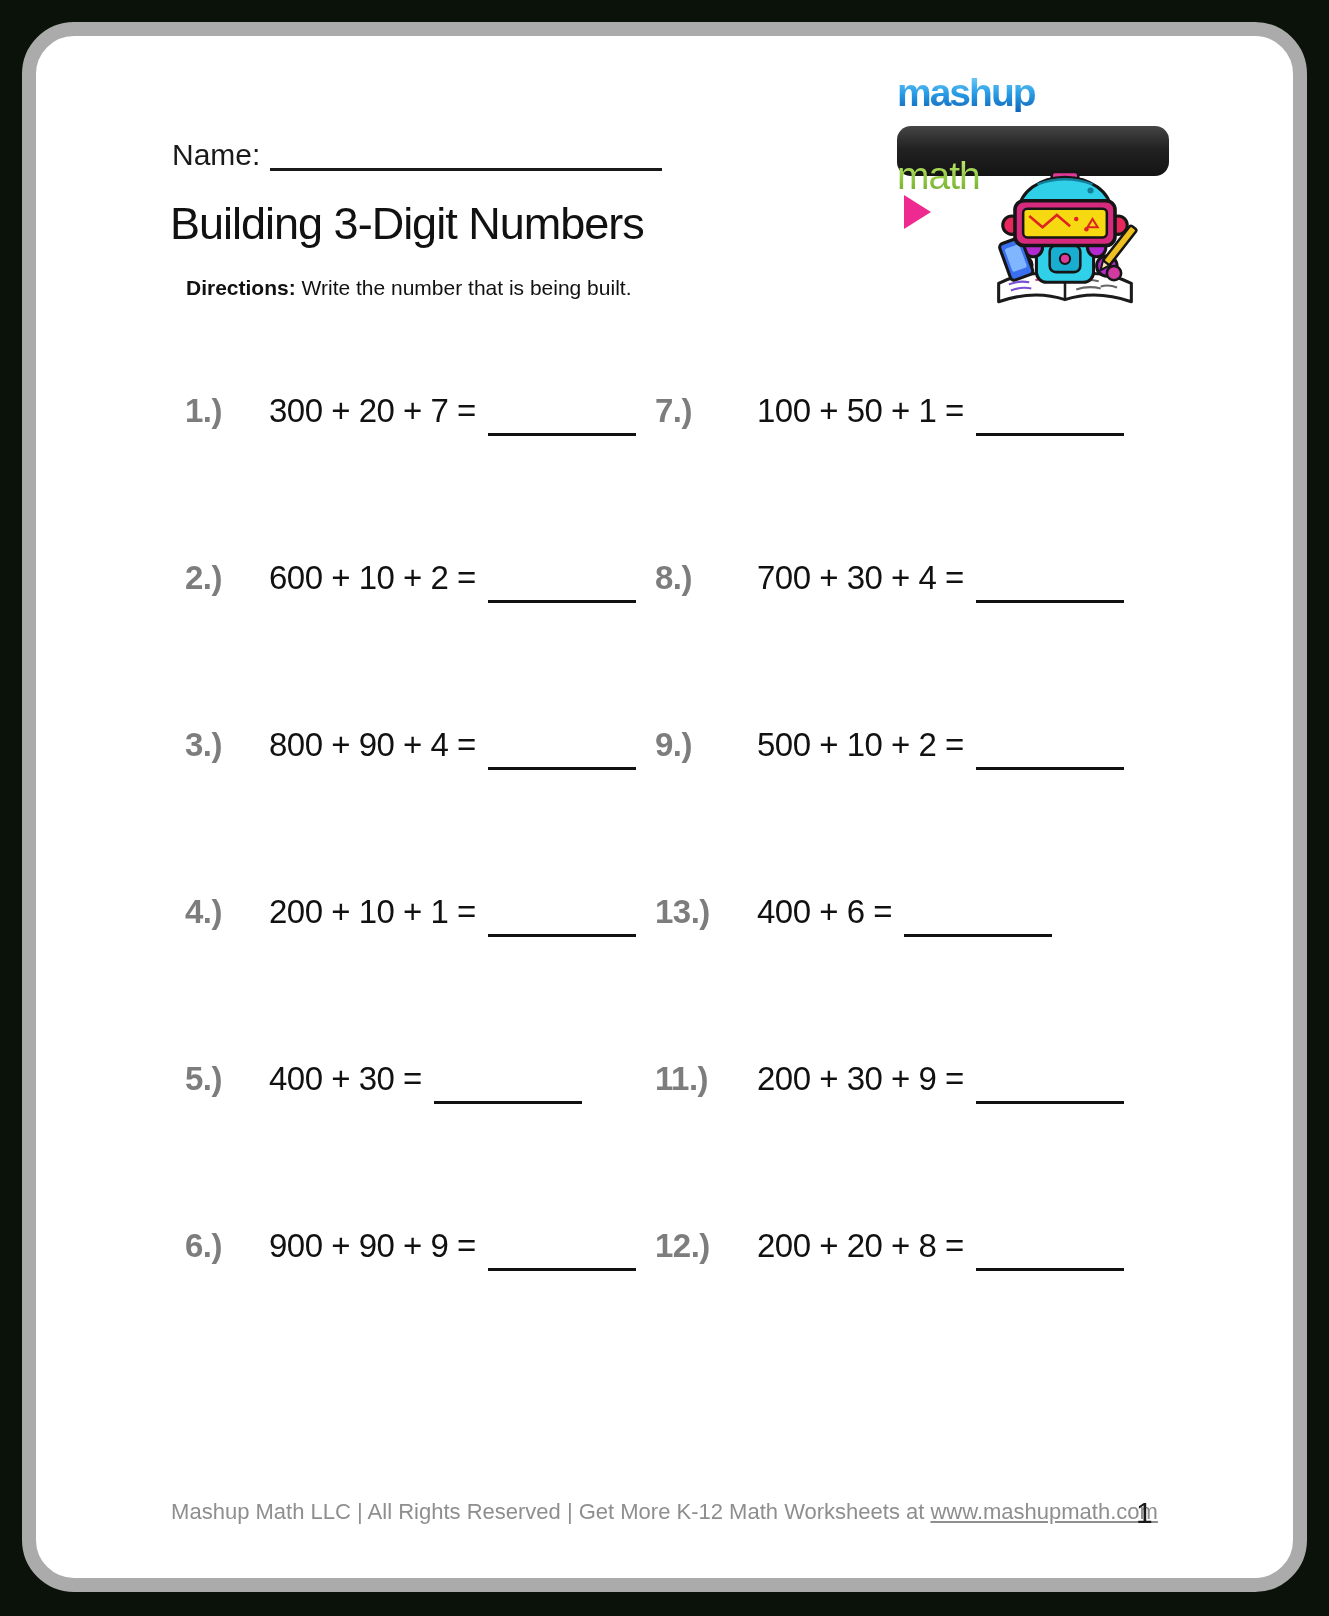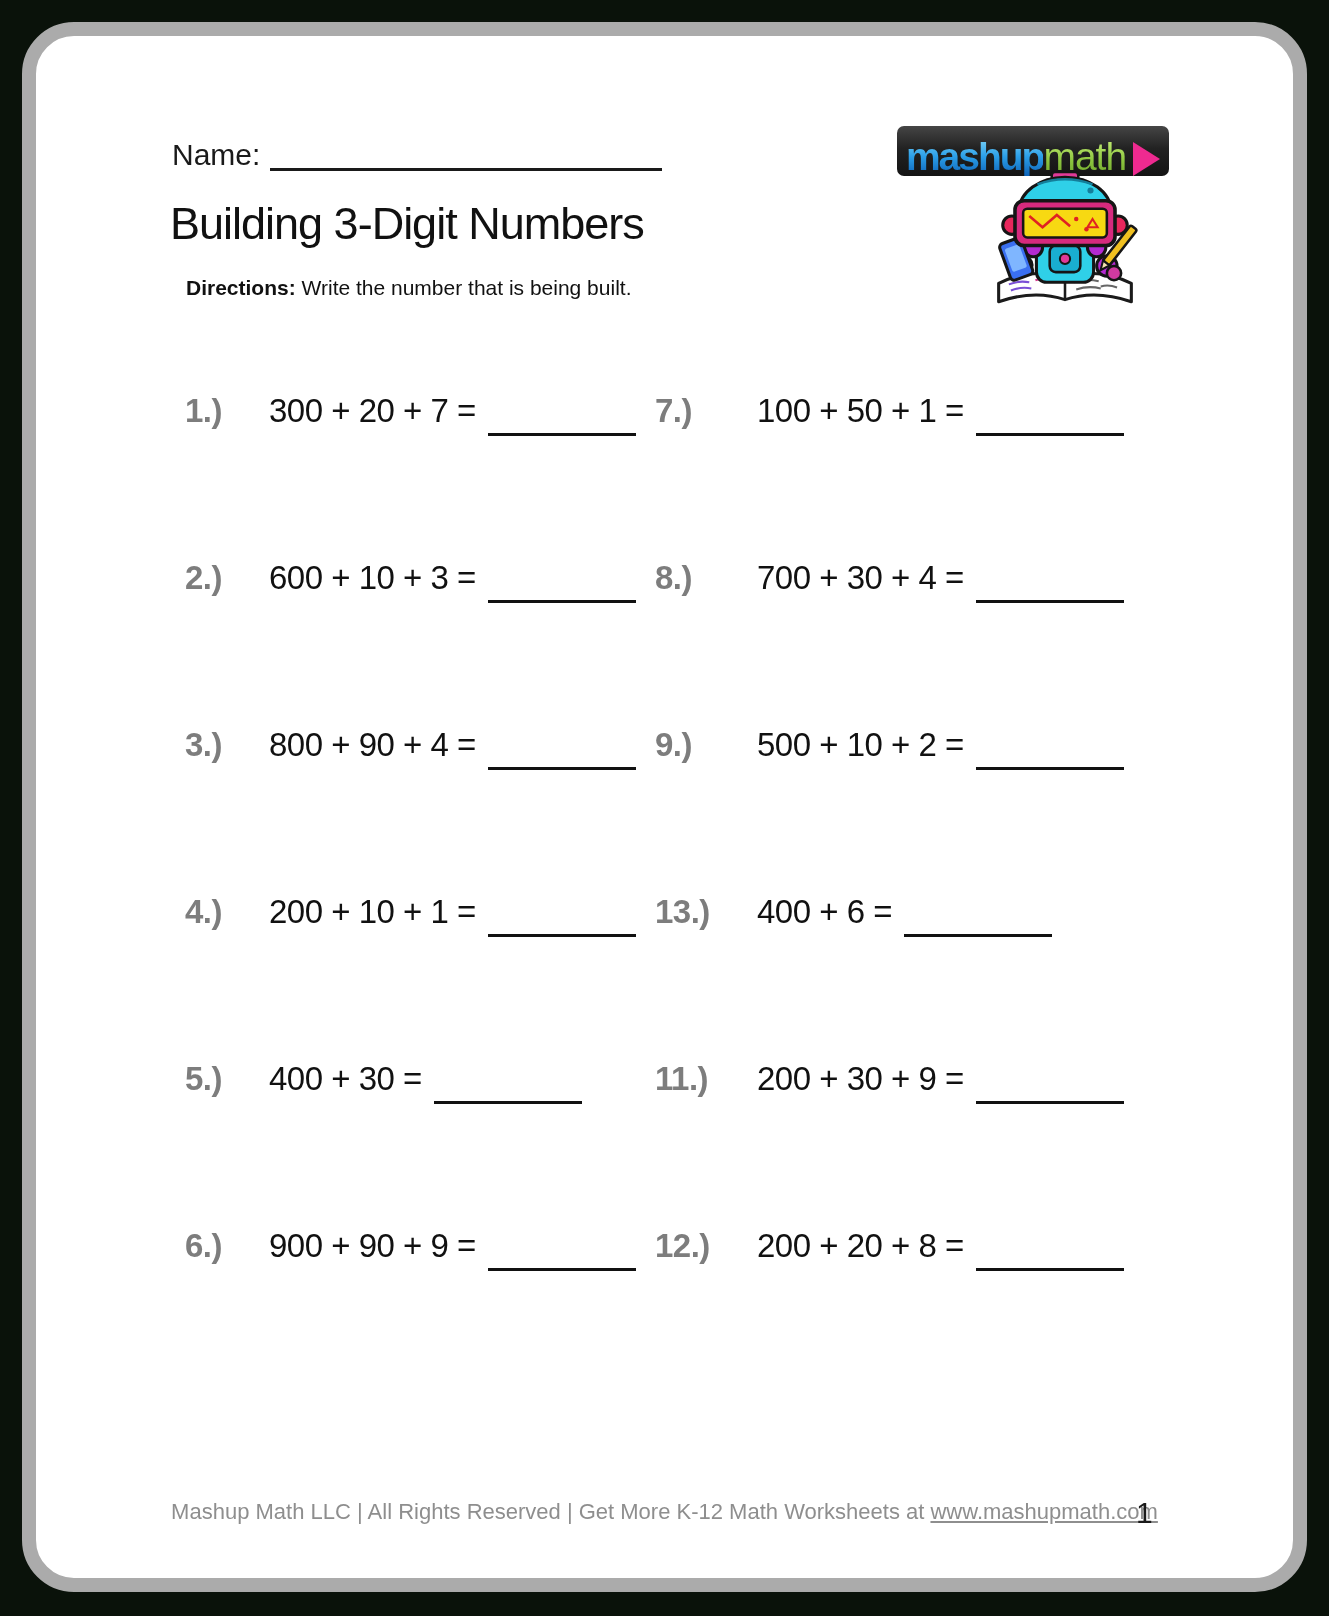--- a/index.html
+++ b/index.html
@@ -38,22 +38,22 @@
   .directions{
     position:absolute;left:172px;top:276px;
     font-size:21px;color:#111;margin-left:14px;
   }
   .directions .dir-label{font-weight:bold;}
   
   .logo-banner{
     position:absolute;left:897px;top:126px;
     width:272px;height:50px;
     background:linear-gradient(180deg,#454545 0%,#222222 45%,#141414 100%);
-    border-radius:7px;
-    display:flex;align-items:flex-end;justify-content:center;
+    border-radius:14px;
+    display:flex;align-items:flex-start;justify-content:center;flex-direction:column;
   }
   .brand{font-size:39px;font-weight:bold;letter-spacing:-2px;line-height:1;}
   .brand-blue{
     background:linear-gradient(180deg,var(--brand-blue-light) 0%,var(--brand-blue) 50%,var(--brand-blue-dark) 100%);
     -webkit-background-clip:text;background-clip:text;color:transparent;
   }
   .brand-green{
     font-weight:400;letter-spacing:-1px;
     background:linear-gradient(180deg,var(--brand-green-light) 0%,var(--brand-green) 60%,var(--brand-green-dark) 100%);
     -webkit-background-clip:text;background-clip:text;color:transparent;margin-top:44px;
@@ -162,21 +162,21 @@
     <span>Write the number that is being built.</span>
   </div>
 
   <div class="problem c1 r1">
     <span class="num">1.)</span>
     <span>300 + 20 + 7 =</span>
     <span class="blank"></span>
   </div>
   <div class="problem c1 r2">
     <span class="num">2.)</span>
-    <span>600 + 10 + 3 =</span>
+    <span>600 + 10 + 2 =</span>
     <span class="blank"></span>
   </div>
   <div class="problem c1 r3">
     <span class="num">3.)</span>
     <span>800 + 90 + 4 =</span>
     <span class="blank"></span>
   </div>
   <div class="problem c1 r4">
     <span class="num">4.)</span>
     <span>200 + 10 + 1 =</span>

